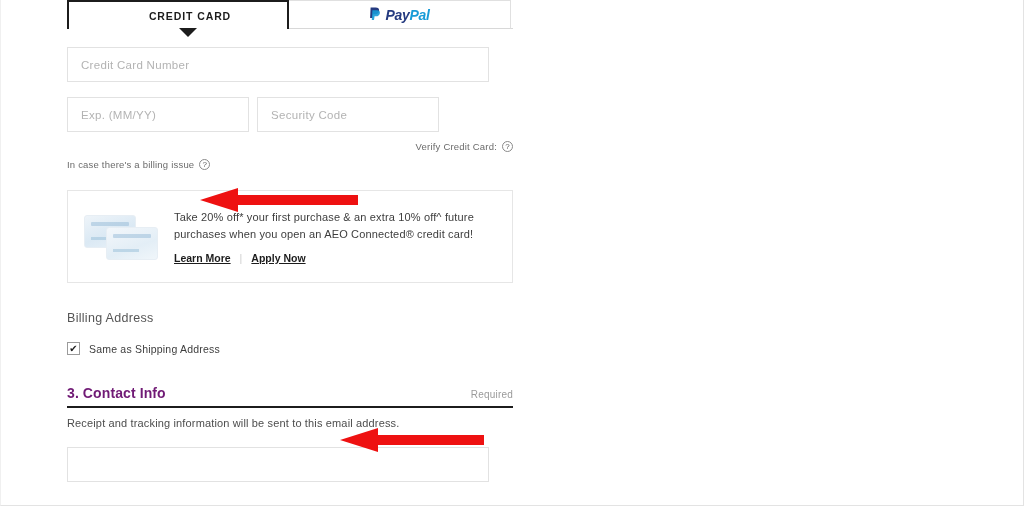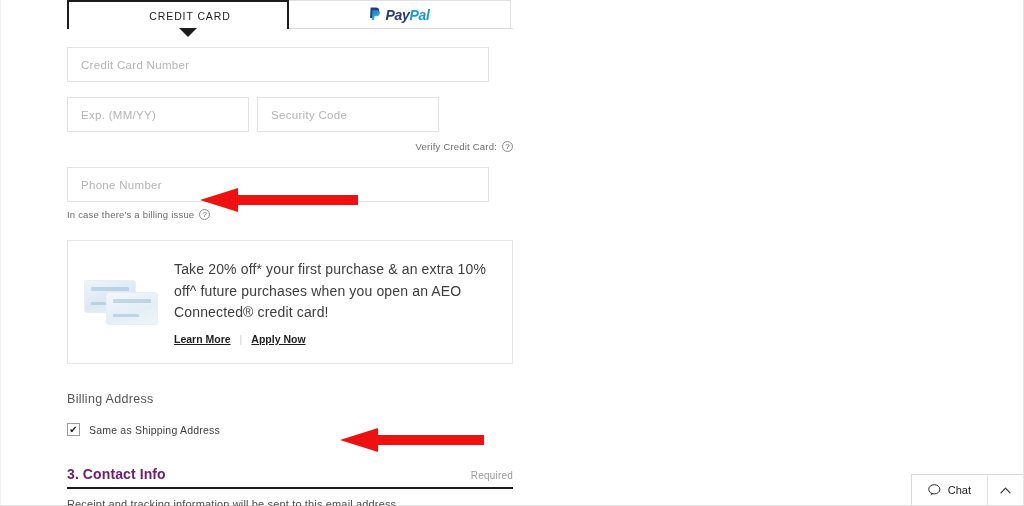--- a/index.html
+++ b/index.html
@@ -42,21 +42,21 @@
     justify-content: center;
     background: #ffffff;
     cursor: pointer;
   }
   .tab-credit {
     border: 2px solid #1c1c1c;
     border-bottom: none;
     font-size: 10.5px;
     letter-spacing: 0.9px;
     color: #1c1c1c;
-    font-weight: 400;
+    font-weight: 700;
     position: relative;
     z-index: 3;
     margin-bottom: -1px;
     padding-left: 24px;
   }
   .tab-paypal {
     border: 1px solid #e0e0e0;
     border-left: none;
     border-bottom: 1px solid #d8d8d8;
     margin-bottom: -1px;
@@ -142,21 +142,21 @@
   .pcard.back { left: 0; top: 3px; }
   .pcard.front { left: 22px; top: 15px; background: linear-gradient(160deg,#f3f7fb 0%, #e3eef6 60%, #f0f6fa 100%); }
   .pcard .stripe {
     position: absolute; left: 6px; top: 6px; right: 6px; height: 4px;
     background: rgba(140,180,210,0.45); border-radius: 1px;
   }
   .pcard .dots {
     position: absolute; left: 6px; bottom: 7px; width: 26px; height: 3px;
     background: rgba(150,190,215,0.5);
   }
-  .promo-text { font-size: 14px; color: #3d3d3d; line-height: 1.55; letter-spacing: 0.15px; }
+  .promo-text { font-size: 11px; color: #3d3d3d; line-height: 1.55; letter-spacing: 0.15px; }
   .promo-links { margin-top: 9px; display: flex; align-items: center; gap: 9px; font-size: 10.5px; }
   .promo-links a { color: #1c1c1c; text-decoration: underline; font-weight: bold; cursor: pointer; }
   .divider-v { color: #cfcfcf; font-weight: normal; }
 
   
   .billing-title {
     margin-top: 28px;
     font-size: 12.5px;
     color: #555;
     letter-spacing: 0.3px;
@@ -245,23 +245,20 @@
       <div class="field half">
         <span>Security Code</span>
       </div>
     </div>
 
     <div class="helper right">
       <span>Verify Credit Card:</span>
       <span class="qmark">?</span>
     </div>
 
-    <div class="field mt15">
-      <span>Phone Number</span>
-    </div>
 
     <div class="helper left">
       <span>In case there's a billing issue</span>
       <span class="qmark">?</span>
     </div>
 
     <div class="promo">
       <div class="promo-cards">
         <div class="pcard back">
           <span class="stripe"></span>
@@ -307,28 +304,14 @@
     </svg>
   </div>
   <div class="arrow" id="arrow-1" style="left: 338px; top: 426px;">
     <svg width="146" height="28" viewBox="0 0 146 28">
       <g transform="translate(1,1)">
         <path d="M0 13 L38 1 L38 8 L144 8 L144 18 L38 18 L38 25 Z" fill="#ee1111"></path>
       </g>
     </svg>
   </div>
 
-  <div class="chat">
-    <div class="chat-main">
-      <svg width="13" height="12" viewBox="0 0 13 12">
-        <ellipse cx="6.3" cy="5.3" rx="5.6" ry="4.6" fill="none" stroke="#2b2b2b" stroke-width="1"></ellipse>
-        <path d="M3.4 9.2 L2.4 11.4 L5.2 9.8 Z" fill="#2b2b2b"></path>
-      </svg>
-      <span>Chat</span>
-    </div>
-    <div class="chat-toggle">
-      <svg width="11" height="7" viewBox="0 0 11 7">
-        <path d="M1 5.8 L5.5 1.2 L10 5.8" fill="none" stroke="#333" stroke-width="1.2" stroke-linecap="round" stroke-linejoin="round"></path>
-      </svg>
-    </div>
-  </div>
 
 </div>
 
 </body></html>

